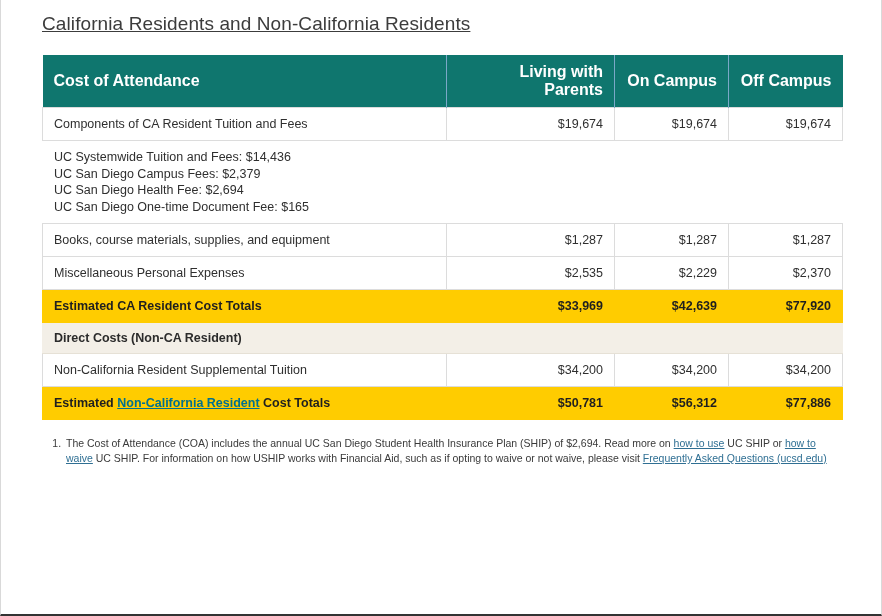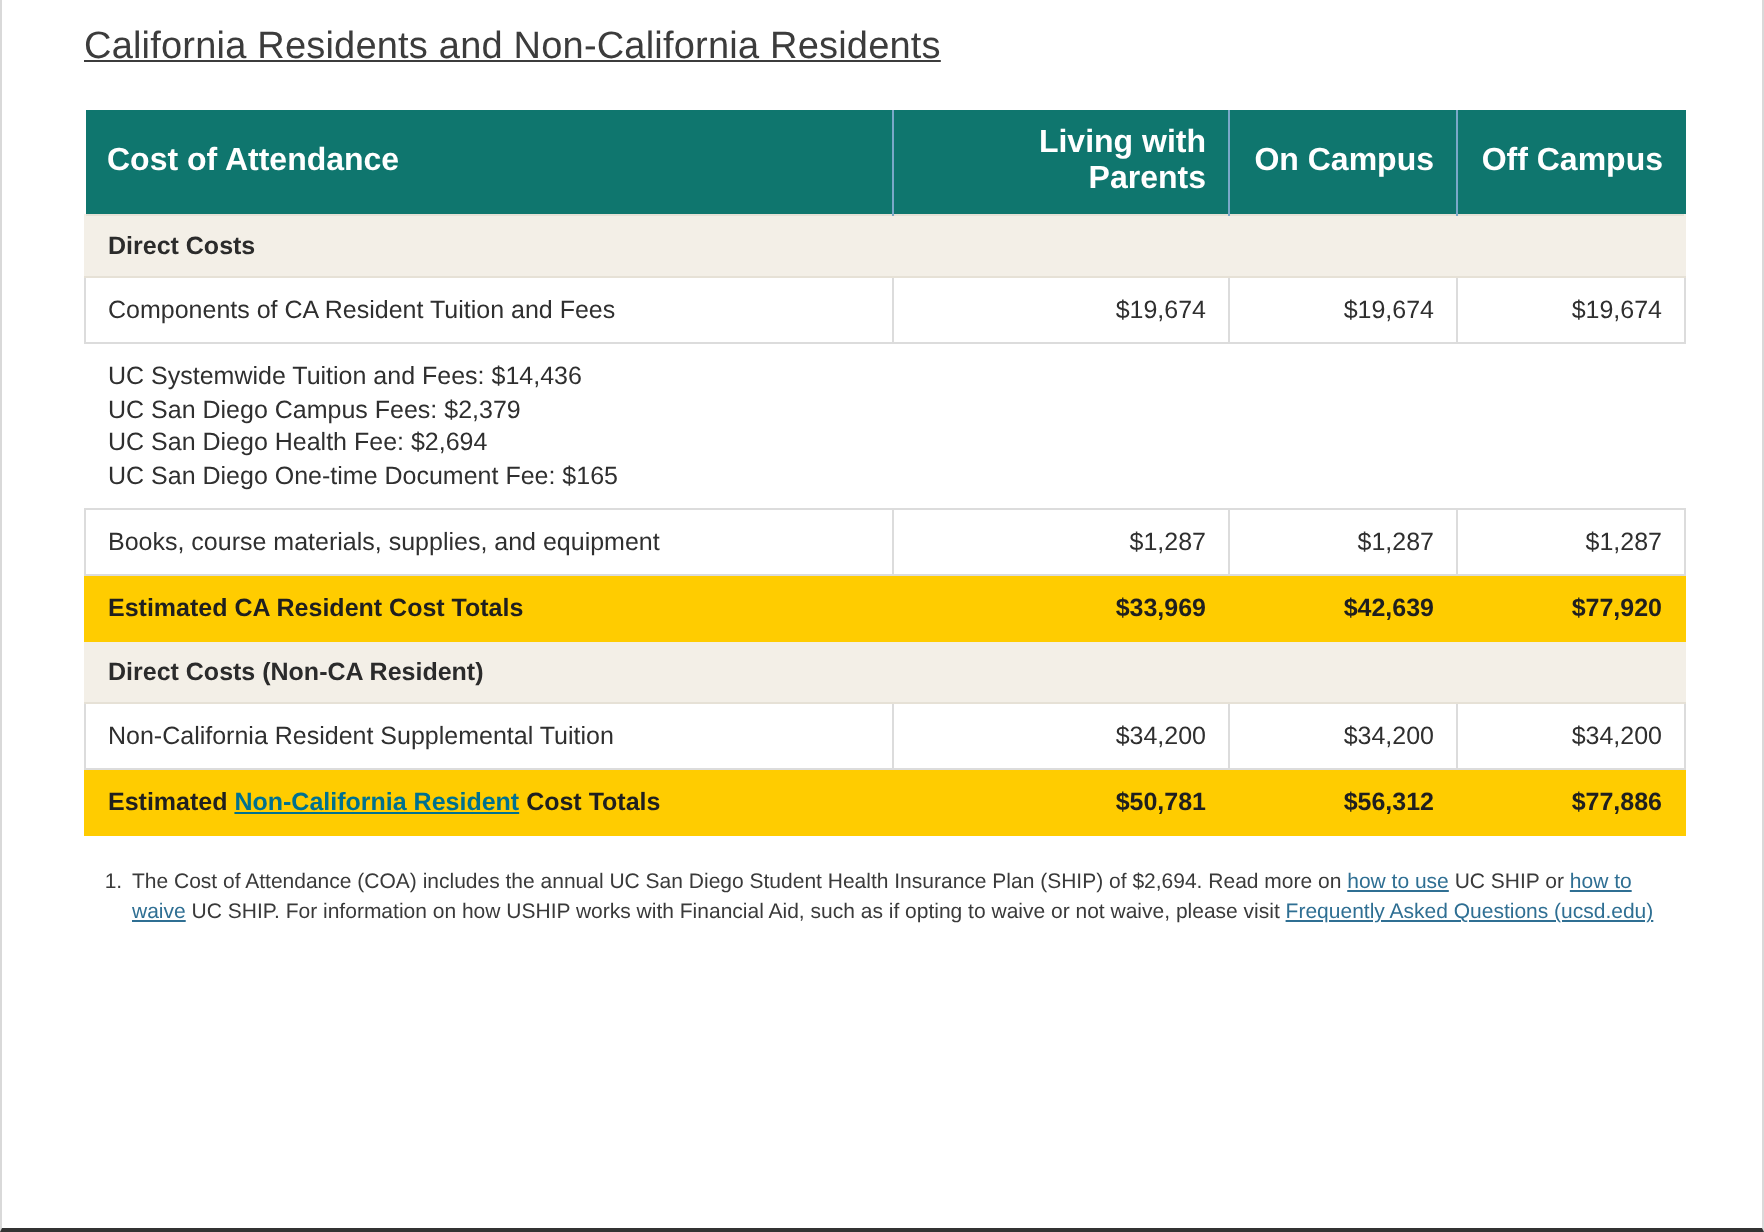--- a/index.html
+++ b/index.html
@@ -149,23 +149,20 @@
       <thead>
         <tr>
           <th class="th-label">Cost of Attendance</th>
           <th class="th-num">Living with Parents</th>
           <th class="th-num">On Campus</th>
           <th class="th-num">Off Campus</th>
         </tr>
       </thead>
       <tbody>
 
-        <tr class="section-row">
-          <td class="label" colspan="4">Direct Costs</td>
-        </tr>
 
         <tr>
           <td class="label">Components of CA Resident Tuition and Fees</td>
           <td class="num">$19,674</td>
           <td class="num">$19,674</td>
           <td class="num">$19,674</td>
         </tr>
 
         <tr class="detail-row">
           <td class="label">
@@ -181,20 +178,26 @@
 
 
 
         <tr>
           <td class="label">Books, course materials, supplies, and equipment</td>
           <td class="num">$1,287</td>
           <td class="num">$1,287</td>
           <td class="num">$1,287</td>
         </tr>
 
+        <tr>
+          <td class="label">Miscellaneous Personal Expenses</td>
+          <td class="num">$2,535</td>
+          <td class="num">$2,229</td>
+          <td class="num">$2,370</td>
+        </tr>
 
 
         <tr class="total-row">
           <td class="label">Estimated CA Resident Cost Totals</td>
           <td class="num">$33,969</td>
           <td class="num">$42,639</td>
           <td class="num">$77,920</td>
         </tr>
 
         <tr class="section-row">

